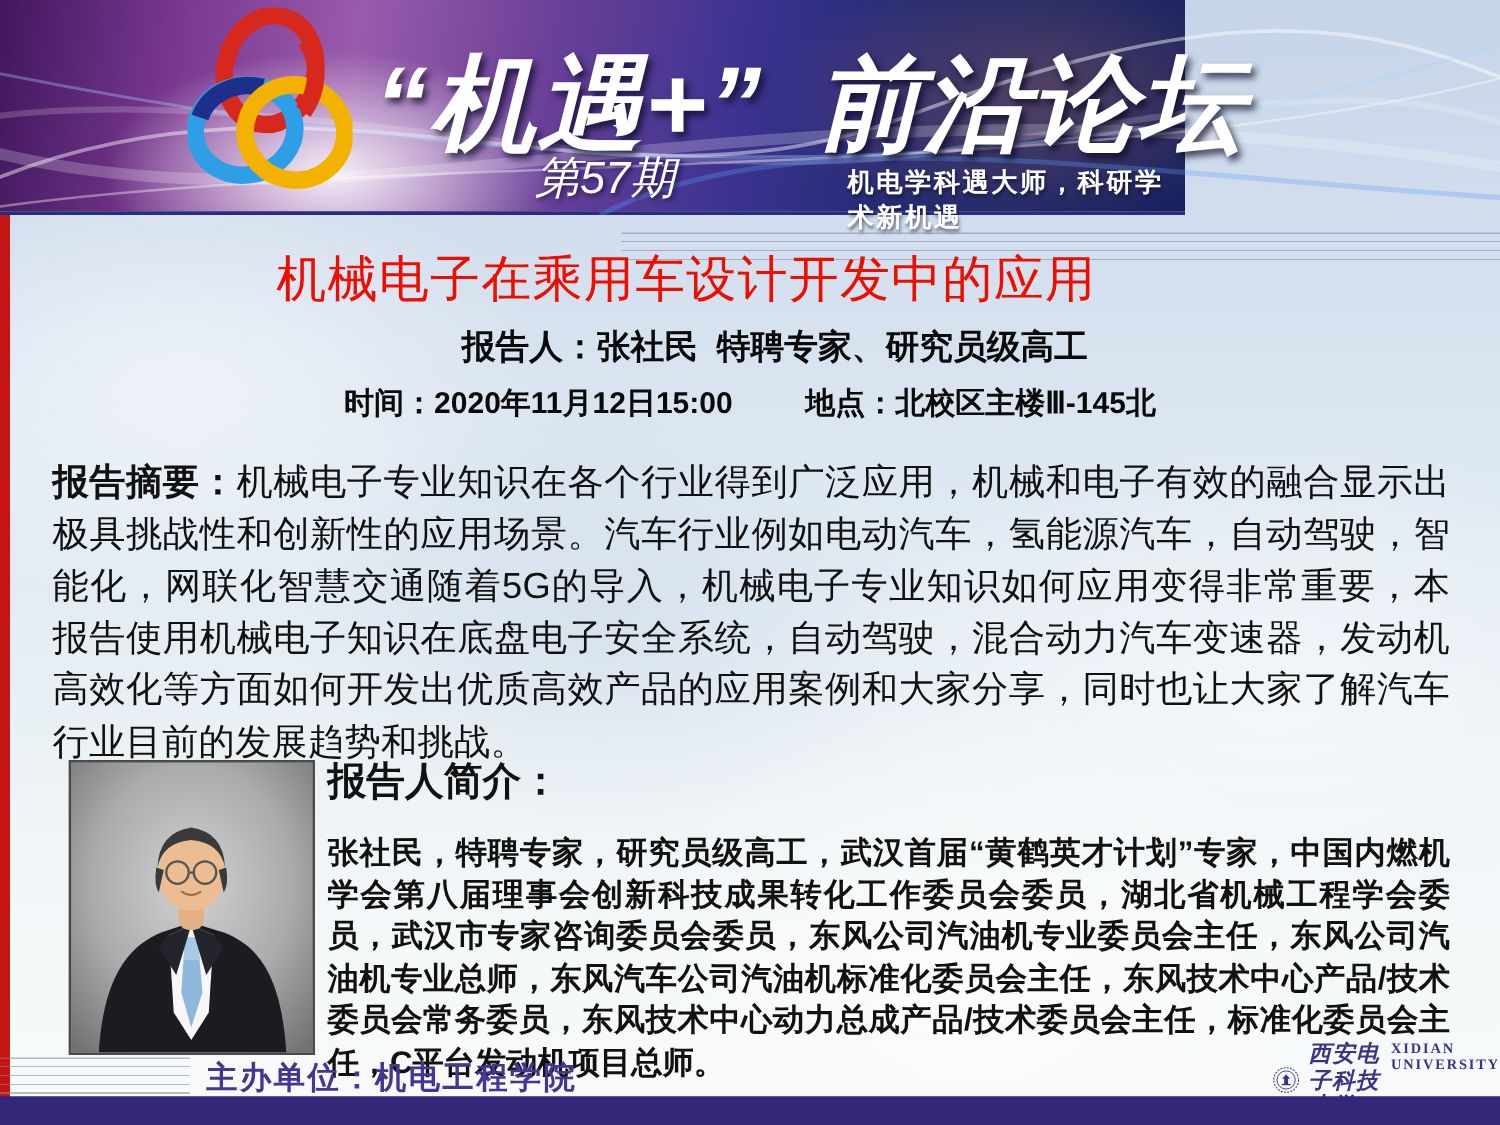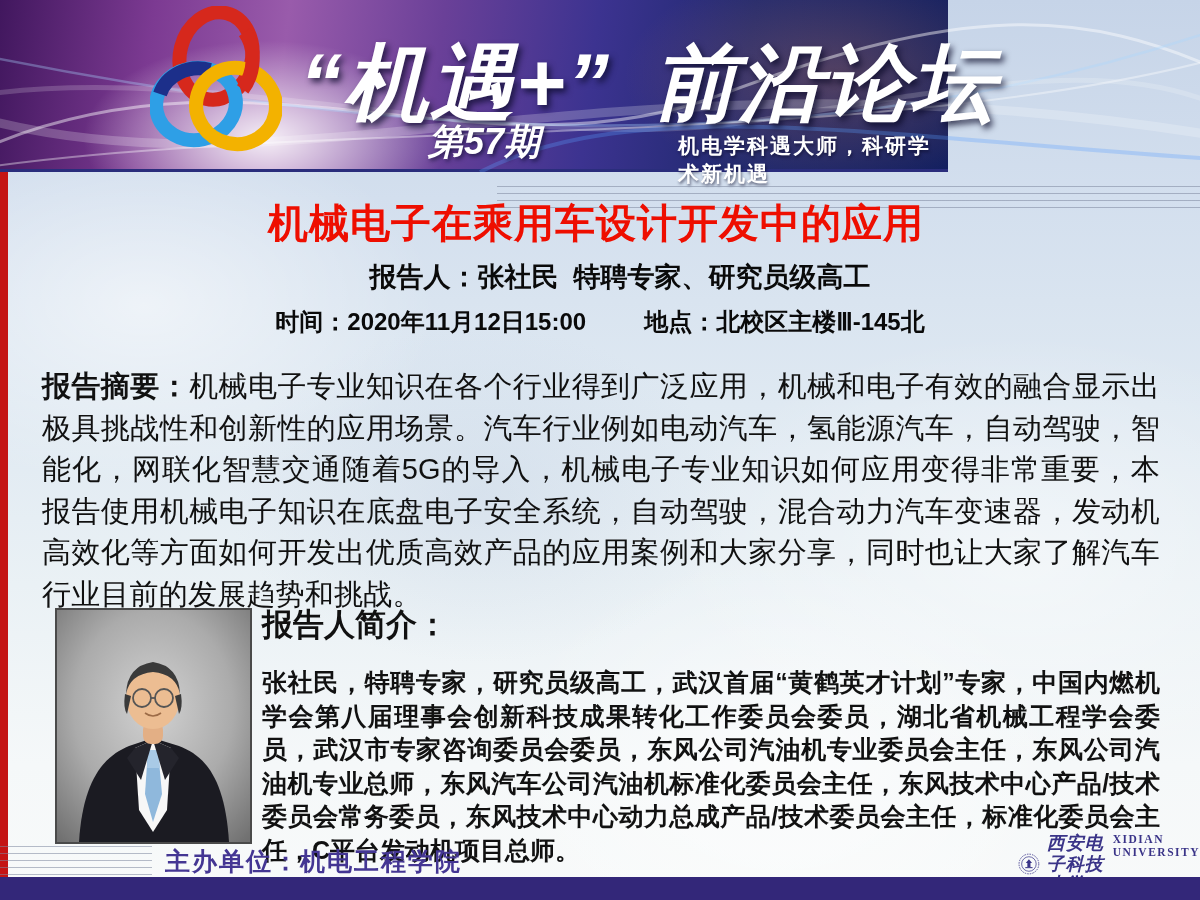--- a/index.html
+++ b/index.html
@@ -31,41 +31,41 @@
     position:absolute; left:300px; top:8px; width:820px;
     color:#ffffff; font-style:italic; font-weight:bold;
     font-size:84px; line-height:150px; letter-spacing:2px;
     text-shadow:3px 4px 6px rgba(10,10,40,.75);
     white-space:nowrap; display:flex; align-items:center;
   }
   .banner-title .t2 { margin-left:42px; }
 
   .issue-number {
     position:absolute; left:428px; top:118px;
-    color:#fff; font-style:italic; font-weight:bold; font-size:36px;
+    color:#fff; font-style:italic; font-weight:normal; font-size:36px;
     text-shadow:2px 2px 4px rgba(10,10,40,.7);
   }
   .tagline {
     position:absolute; left:678px; top:132px;
     color:#fff; font-size:21px; font-weight:600; letter-spacing:2px;
     text-shadow:1px 2px 3px rgba(10,10,40,.6);
   }
   .logo-rings { position:absolute; left:150px; top:6px; }
 
   
   .left-stripe { position:absolute; left:0; top:172px; width:8px; height:706px; background:#c41414; }
   .pinstripes { position:absolute; background:repeating-linear-gradient(180deg, rgba(125,135,158,.55) 0 1px, transparent 1px 7px); }
   .pin-top    { left:497px; top:186px; width:703px; height:23px; }
   .pin-footer { left:0;     top:846px; width:152px; height:30px; }
   .bottom-bar { position:absolute; left:0; top:877px; width:1200px; height:23px; background:#332779; }
 
   
   .lecture-title {
     position:absolute; left:0; top:196px; width:1098px; text-align:center;
-    color:#ee0e00; font-size:40px; font-weight:bold; letter-spacing:1px;margin-left:47px;
+    color:#ee0e00; font-size:40px; font-weight:normal; letter-spacing:1px;
   }
   .speaker-line {
     position:absolute; left:0; top:259px; width:1200px; text-align:center;
     color:#0a0a0a; font-size:27px; font-weight:bold; white-space:pre-wrap;margin-left:20px;
   }
   .meta-line {
     position:absolute; left:0; top:306px; width:1200px;
     display:flex; justify-content:center; gap:58px;
     color:#0a0a0a; font-size:24px; font-weight:bold;
   }

